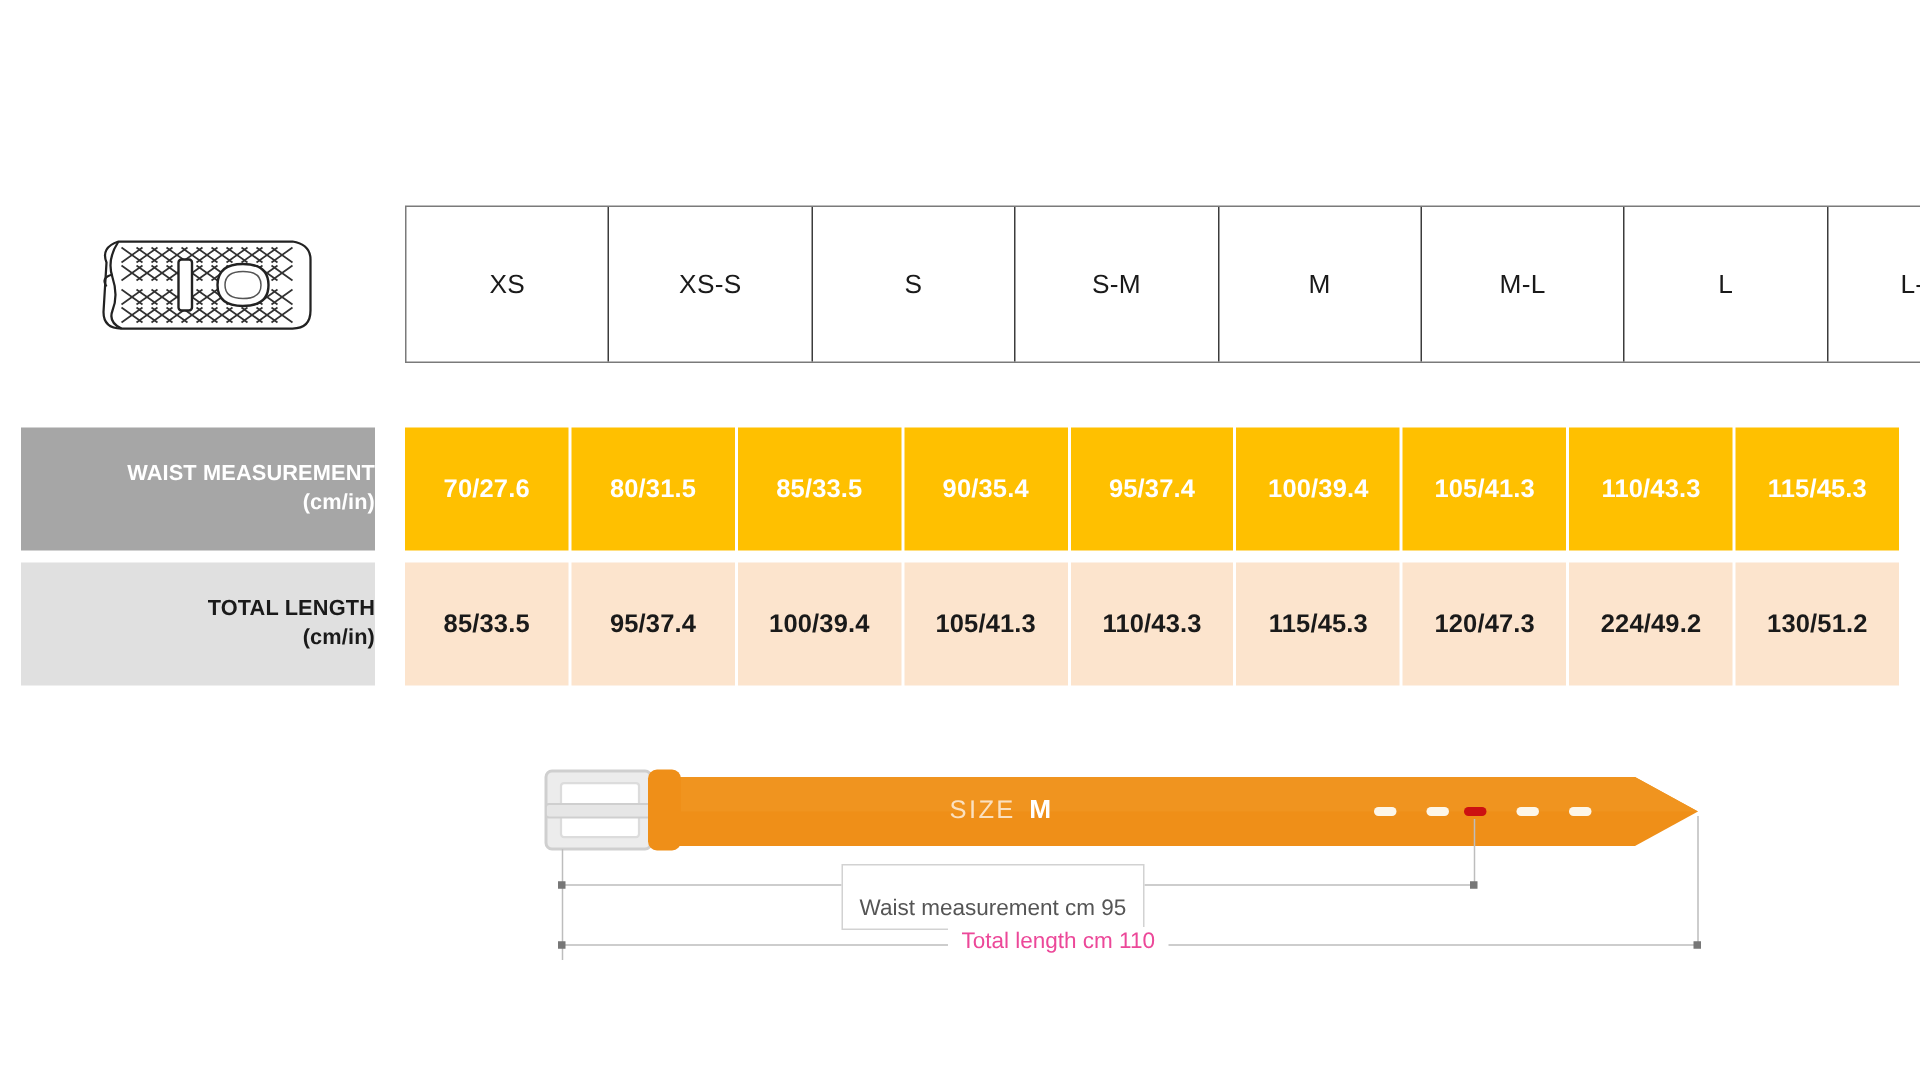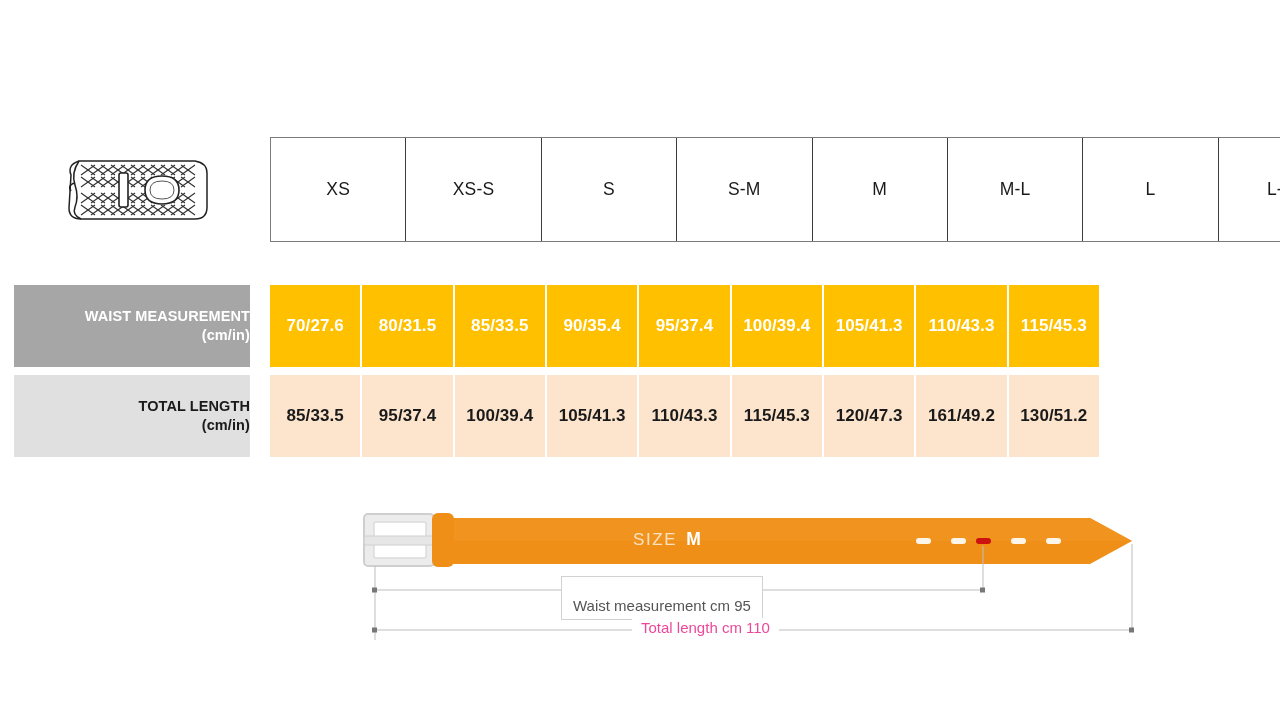--- a/index.html
+++ b/index.html
@@ -43,21 +43,21 @@
     text-align: center; line-height: 1.32;
     font-weight: bold; font-size: 14.5px;
     letter-spacing: .1px;
   }
   .row-label .unit { font-weight: bold; font-size: 14.5px; }
   #label-waist { top: 285px; background: #a6a6a6; color: #ffffff; }
   #label-total { top: 375px; background: #e0e0e0; color: #1a1a1a; }
 
   .value-row {
     position: absolute; left: 270px;
-    width: 829px; height: 82px;
+    width: 996px; height: 82px;
     display: flex; gap: 2px;
   }
   #row-waist { top: 285px; }
   #row-total { top: 375px; }
   .value-row .vcell {
     flex: 1 1 0;
     display: flex; align-items: center; justify-content: center;
     font-weight: bold; font-size: 17px;
     letter-spacing: .1px;
   }
@@ -156,21 +156,21 @@
   </div>
 
   <div class="value-row" id="row-total">
     <div class="vcell">85/33.5</div>
     <div class="vcell">95/37.4</div>
     <div class="vcell">100/39.4</div>
     <div class="vcell">105/41.3</div>
     <div class="vcell">110/43.3</div>
     <div class="vcell">115/45.3</div>
     <div class="vcell">120/47.3</div>
-    <div class="vcell">161/49.2</div>
+    <div class="vcell">224/49.2</div>
     <div class="vcell">130/51.2</div>
   </div>
 
   <div class="belt-diagram">
     <svg viewBox="0 0 820 160" width="820" height="160" aria-hidden="true">
 
       <g>
         <path d="M73 18 L740 18 L782 41 L740 64 L73 64 Z" fill="#ef8f18"></path>
         <path d="M73 18 L740 18 L782 41 L73 41 Z" fill="#f0941f"></path>
       </g>

